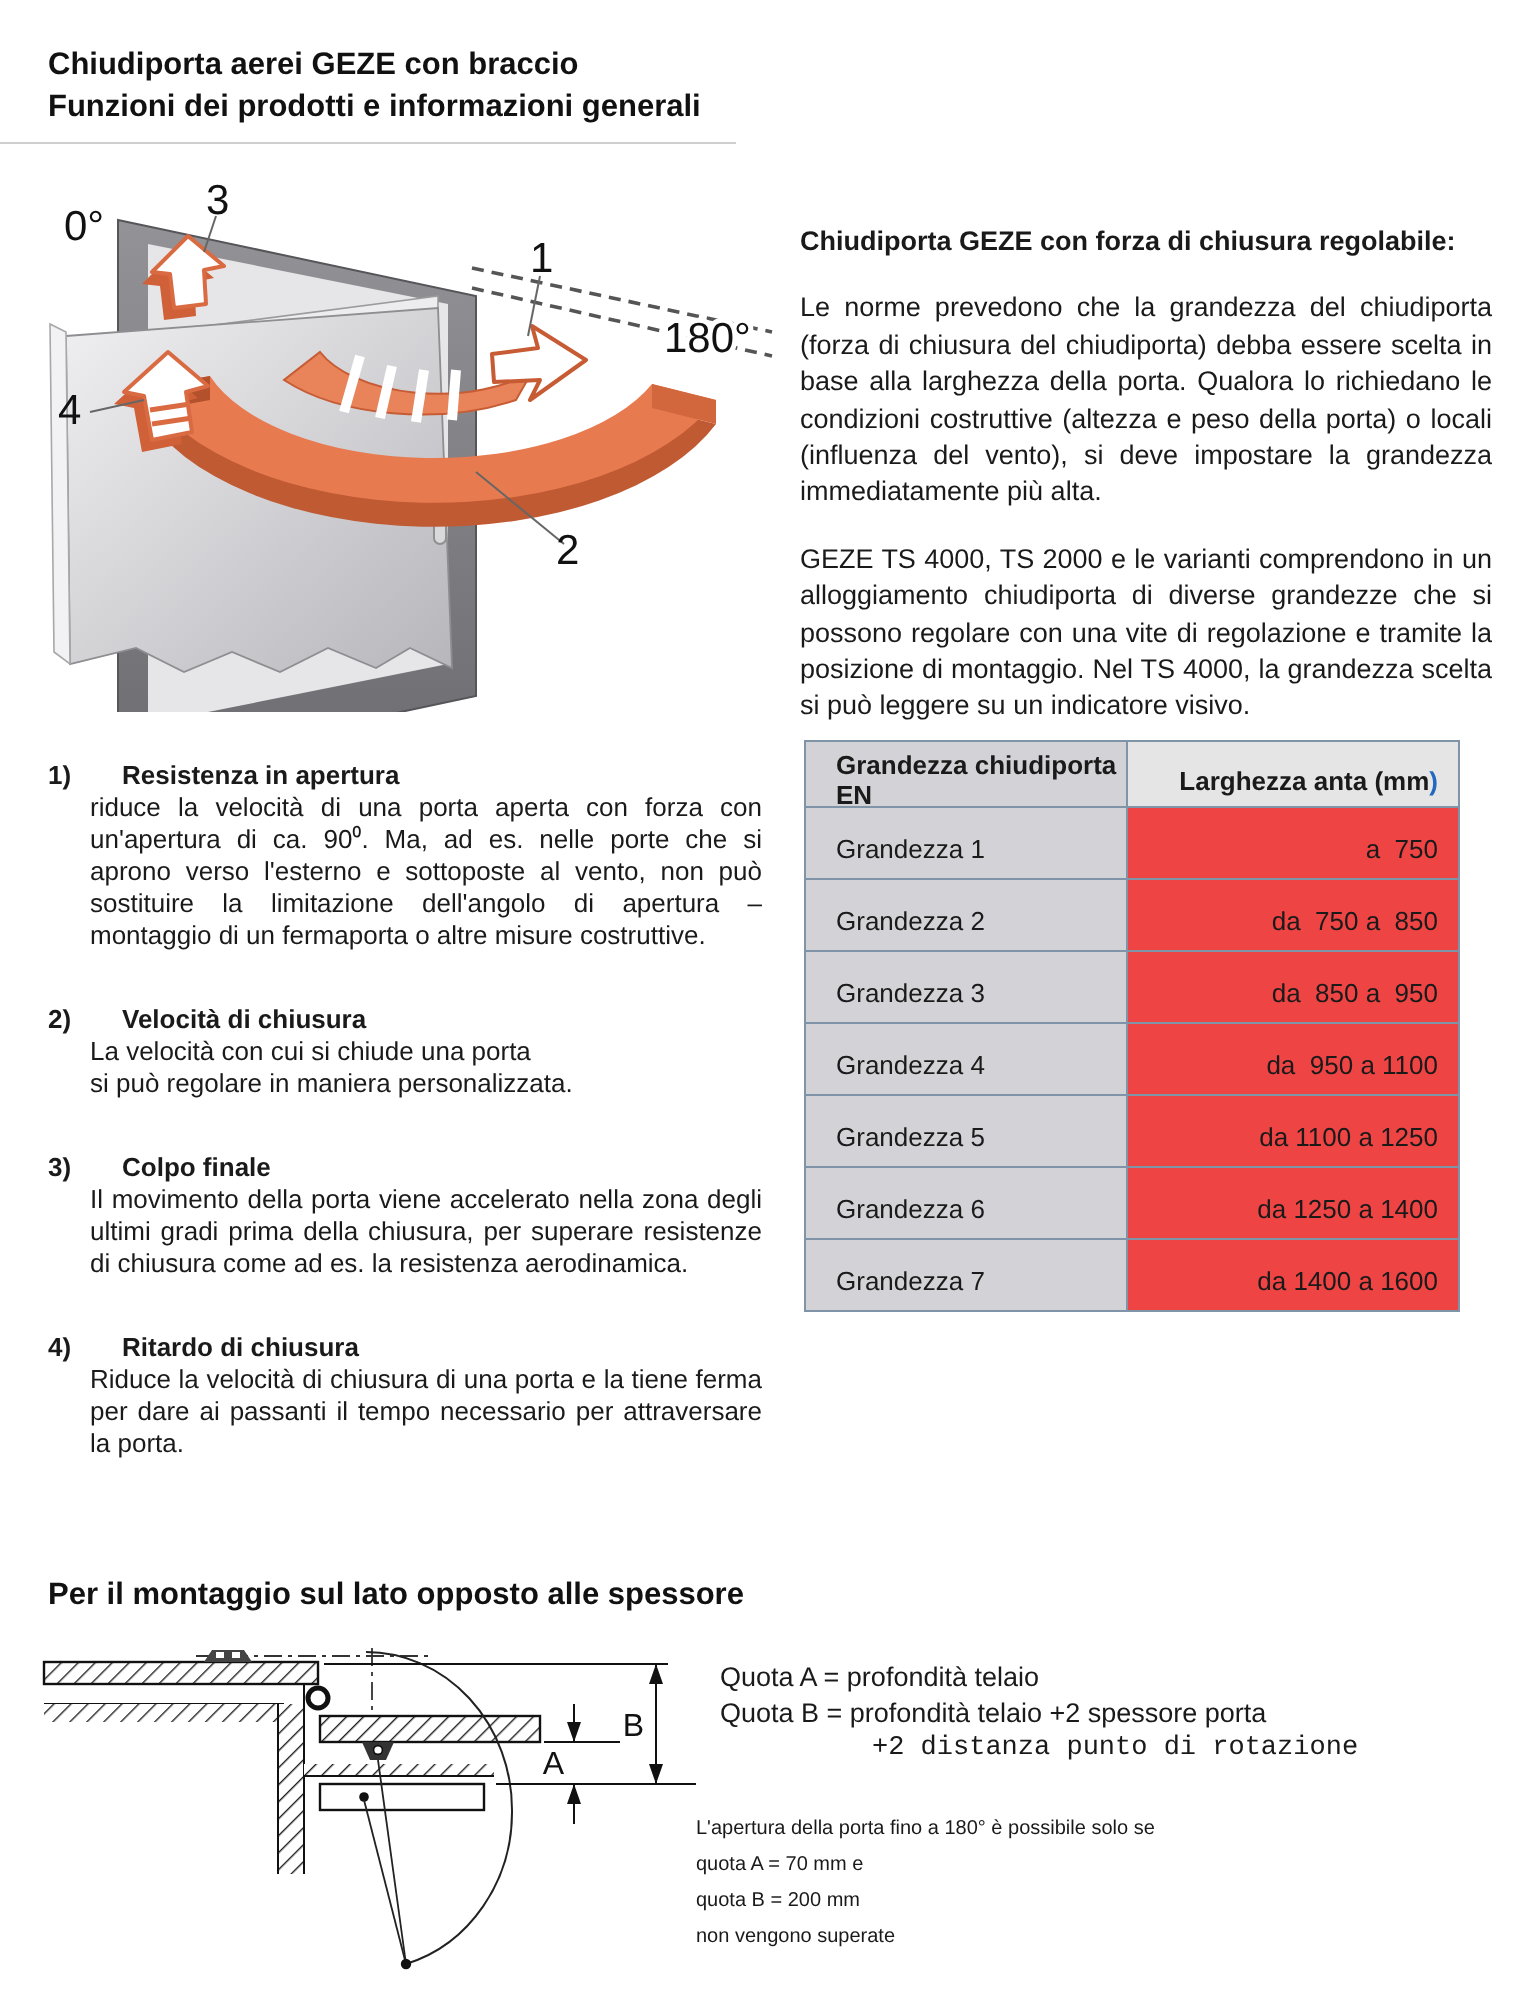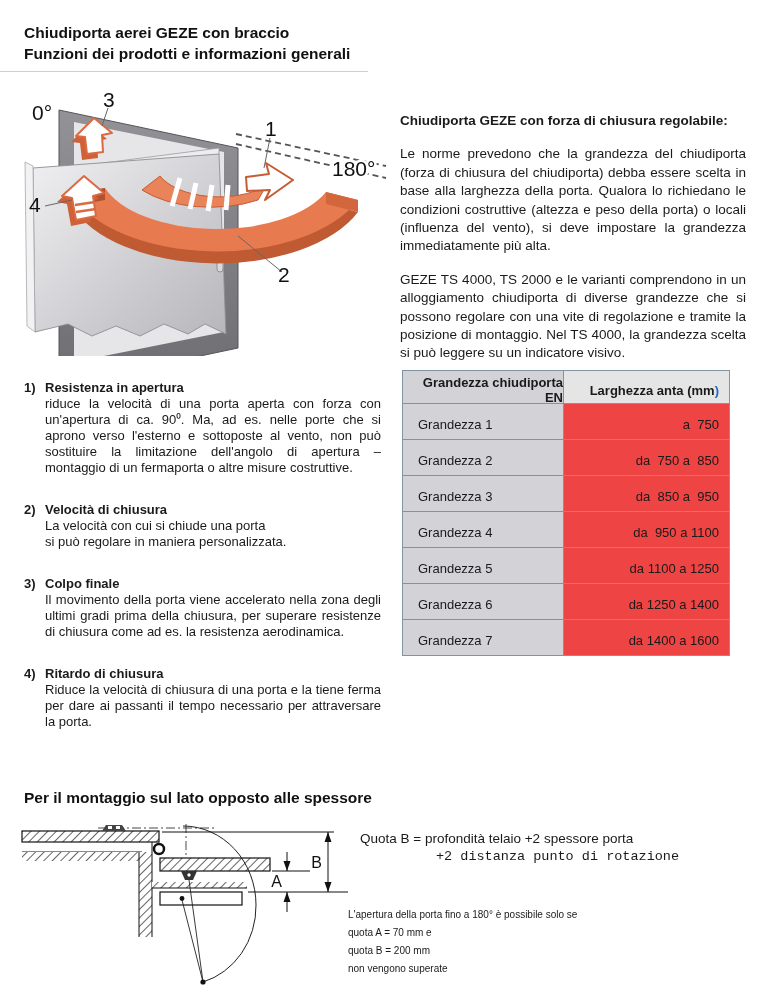--- a/index.html
+++ b/index.html
@@ -11,34 +11,34 @@
   .rule{left:0;top:71px;width:368px;height:1px;background:#cfcfcf;}
   
   .top-diagram{left:12px;top:84px;width:380px;height:272px;}
   svg text{font-family:"Liberation Sans",sans-serif;}
   .dia-num{font-size:21px;font-weight:500;fill:#111;}
   
   .intro{left:400px;top:112px;width:346px;}
   .intro-heading{font-size:13.5px;font-weight:bold;margin:0 0 21px 0;}
   .intro p{font-size:13.5px;line-height:18.4px;text-align:justify;margin:0 0 15px 0;}
   
-  .size-table{left:402px;top:370px;width:328px;border:1px solid #8094a8;box-sizing:border-box;font-size:13px;text-align:right;}
+  .size-table{left:402px;top:370px;width:328px;border:1px solid #8094a8;box-sizing:border-box;font-size:13px;}
   .t-row{display:flex;height:35px;border-top:1px solid #8094a8;}
   .t-row.hdr{height:32px;border-top:none;font-weight:bold;}
   .t-c1{width:161px;background:#d3d3d7;border-right:1px solid #8094a8;box-sizing:border-box;
         display:flex;align-items:center;padding:6px 0 0 15px;}
   .t-c2{flex:1;display:flex;align-items:center;justify-content:flex-end;
         padding:6px 10px 0 0;white-space:pre;background:#ef4444;}
   .t-row.hdr .t-c2{background:#e5e5e5;}
   .blue{color:#2268c2;}
   
   .features{left:24px;top:380px;width:357px;font-size:13px;line-height:16px;}
   .feat{position:relative;padding-left:21px;margin-bottom:26px;}
   .feat-num{position:absolute;left:0;top:0;font-weight:bold;}
-  .feat-title{font-weight:bold;}
+  .feat-title{font-weight:bold;margin-left:16px;}
   .feat-body{text-align:justify;white-space:pre-line;}
   
   .mounting-heading{left:24px;top:789px;font-size:15.5px;font-weight:bold;color:#111;}
   .bottom-diagram{left:14px;top:822px;width:340px;height:175px;}
   .quota{left:360px;top:830px;font-size:13.5px;line-height:18px;}
   .quota .indent{margin-left:76px;font-family:Liberation Mono, monospace;}
   .note{left:348px;top:906px;font-size:10px;line-height:18px;}
 </style>
 </head>
 <body>
@@ -241,20 +241,21 @@
     <polygon points="314,70 310.5,60 317.5,60"></polygon>
     <polygon points="273,49 269.5,39 276.5,39"></polygon>
     <polygon points="273,70 269.5,80 276.5,80"></polygon>
   </g>
   <text x="308" y="46" font-size="16" text-anchor="end" fill="#111">B</text>
   <text x="268" y="65" font-size="16" text-anchor="end" fill="#111">A</text>
 </svg>
 </div>
 
 <div class="abs quota">
+  <div>Quota A = profondità telaio</div>
   <div>Quota B = profondità telaio +2 spessore porta</div>
   <div class="indent">+2 distanza punto di rotazione</div>
 </div>
 
 <div class="abs note">
   <div>L'apertura della porta fino a 180° è possibile solo se</div>
   <div>quota A = 70 mm e</div>
   <div>quota B = 200 mm</div>
   <div>non vengono superate</div>
 </div>

